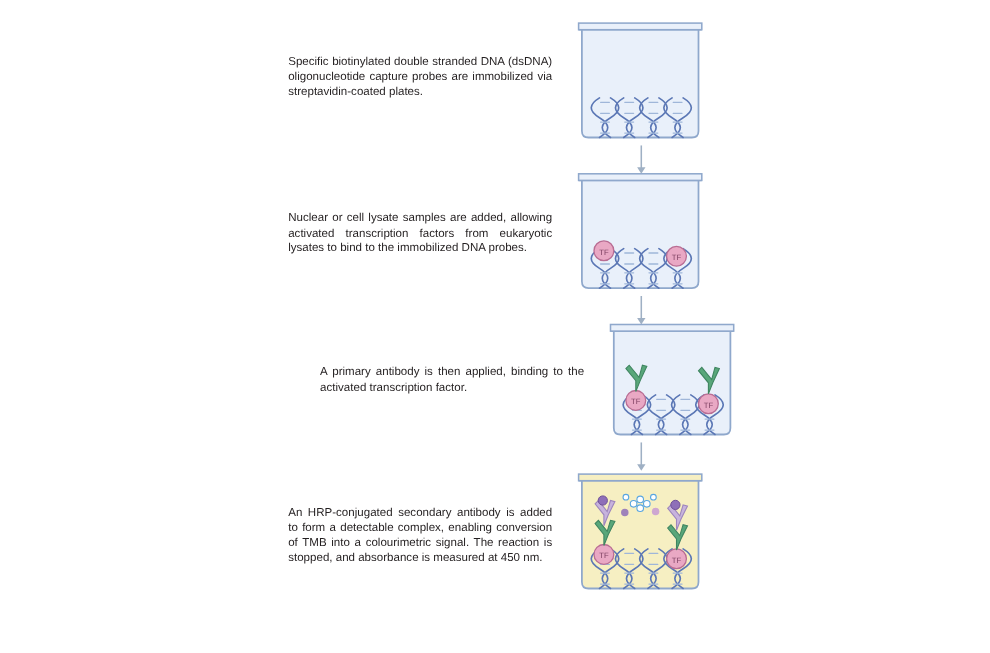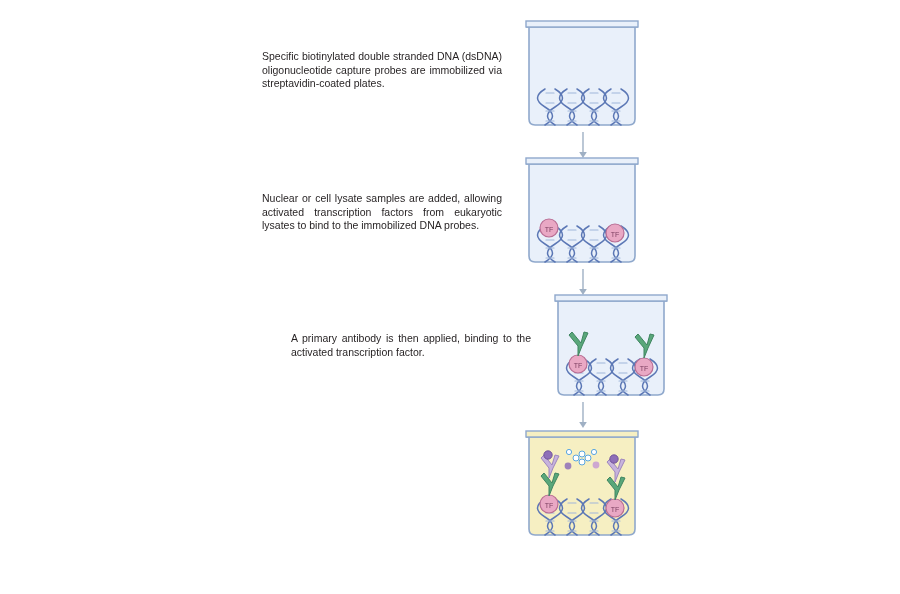--- a/index.html
+++ b/index.html
@@ -267,20 +267,21 @@
   </div>
 
   <div class="arrow" style="top:402px;">
     <svg width="10" height="28" viewBox="0 0 10 28" xmlns="http://www.w3.org/2000/svg">
       <path d="M5 0 L5 22" stroke="#9fb0c4" stroke-width="1.4"></path>
       <path d="M1.2 20 L5 26 L8.8 20 Z" fill="#9fb0c4"></path>
     </svg>
   </div>
 
   <div class="step" style="top:428px;height:112px;">
+    <div class="step-text" style="top:32px;">An HRP-conjugated secondary antibody is added to form a detectable complex, enabling conversion of TMB into a colourimetric signal. The reaction is stopped, and absorbance is measured at 450 nm.</div>
     <div class="well-wrap" style="top:0;">
       <svg class="well-svg" width="116" height="112" viewBox="0 0 116 112" xmlns="http://www.w3.org/2000/svg">
         <path d="M5 9 L5 101 Q5 107 11 107 L105 107 Q111 107 111 101 L111 9" fill="#f6efc2" stroke="#8fa8cc" stroke-width="1.6"></path>
         <path d="M2 9 L114 9" stroke="#8fa8cc" stroke-width="1.6" fill="none"></path>
         <rect x="2" y="3" width="112" height="6" fill="#f6efc2" stroke="#8fa8cc" stroke-width="1.4"></rect>
         <g stroke="#5b77b5" stroke-width="1.5" fill="none" stroke-linecap="round">
           <g transform="translate(26,107)">
             <path d="M-5 0 C 5 -6, 5 -12, -5 -18 C -15 -24, -15 -30, -5 -36"></path>
             <path d="M5 0 C -5 -6, -5 -12, 5 -18 C 15 -24, 15 -30, 5 -36"></path>
             <g stroke="#9fb6d9" stroke-width="1.2">

